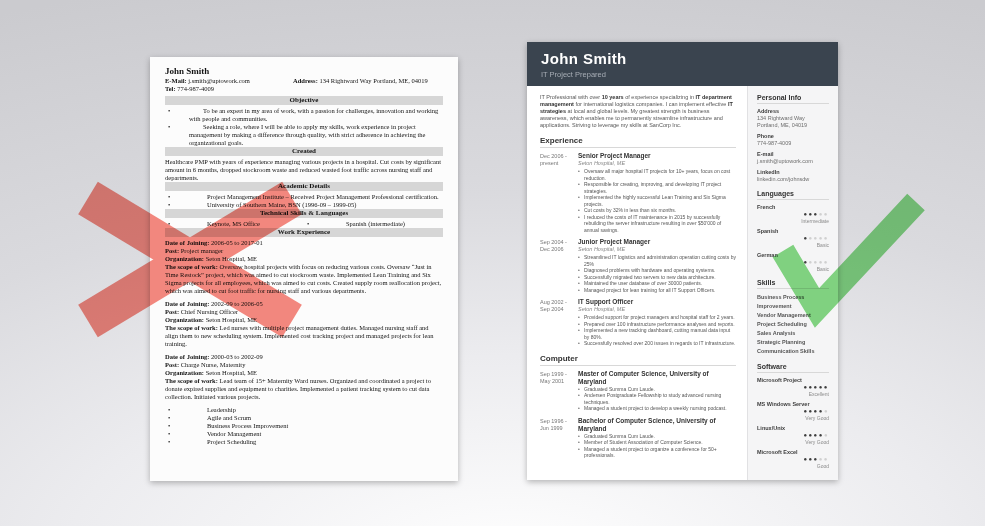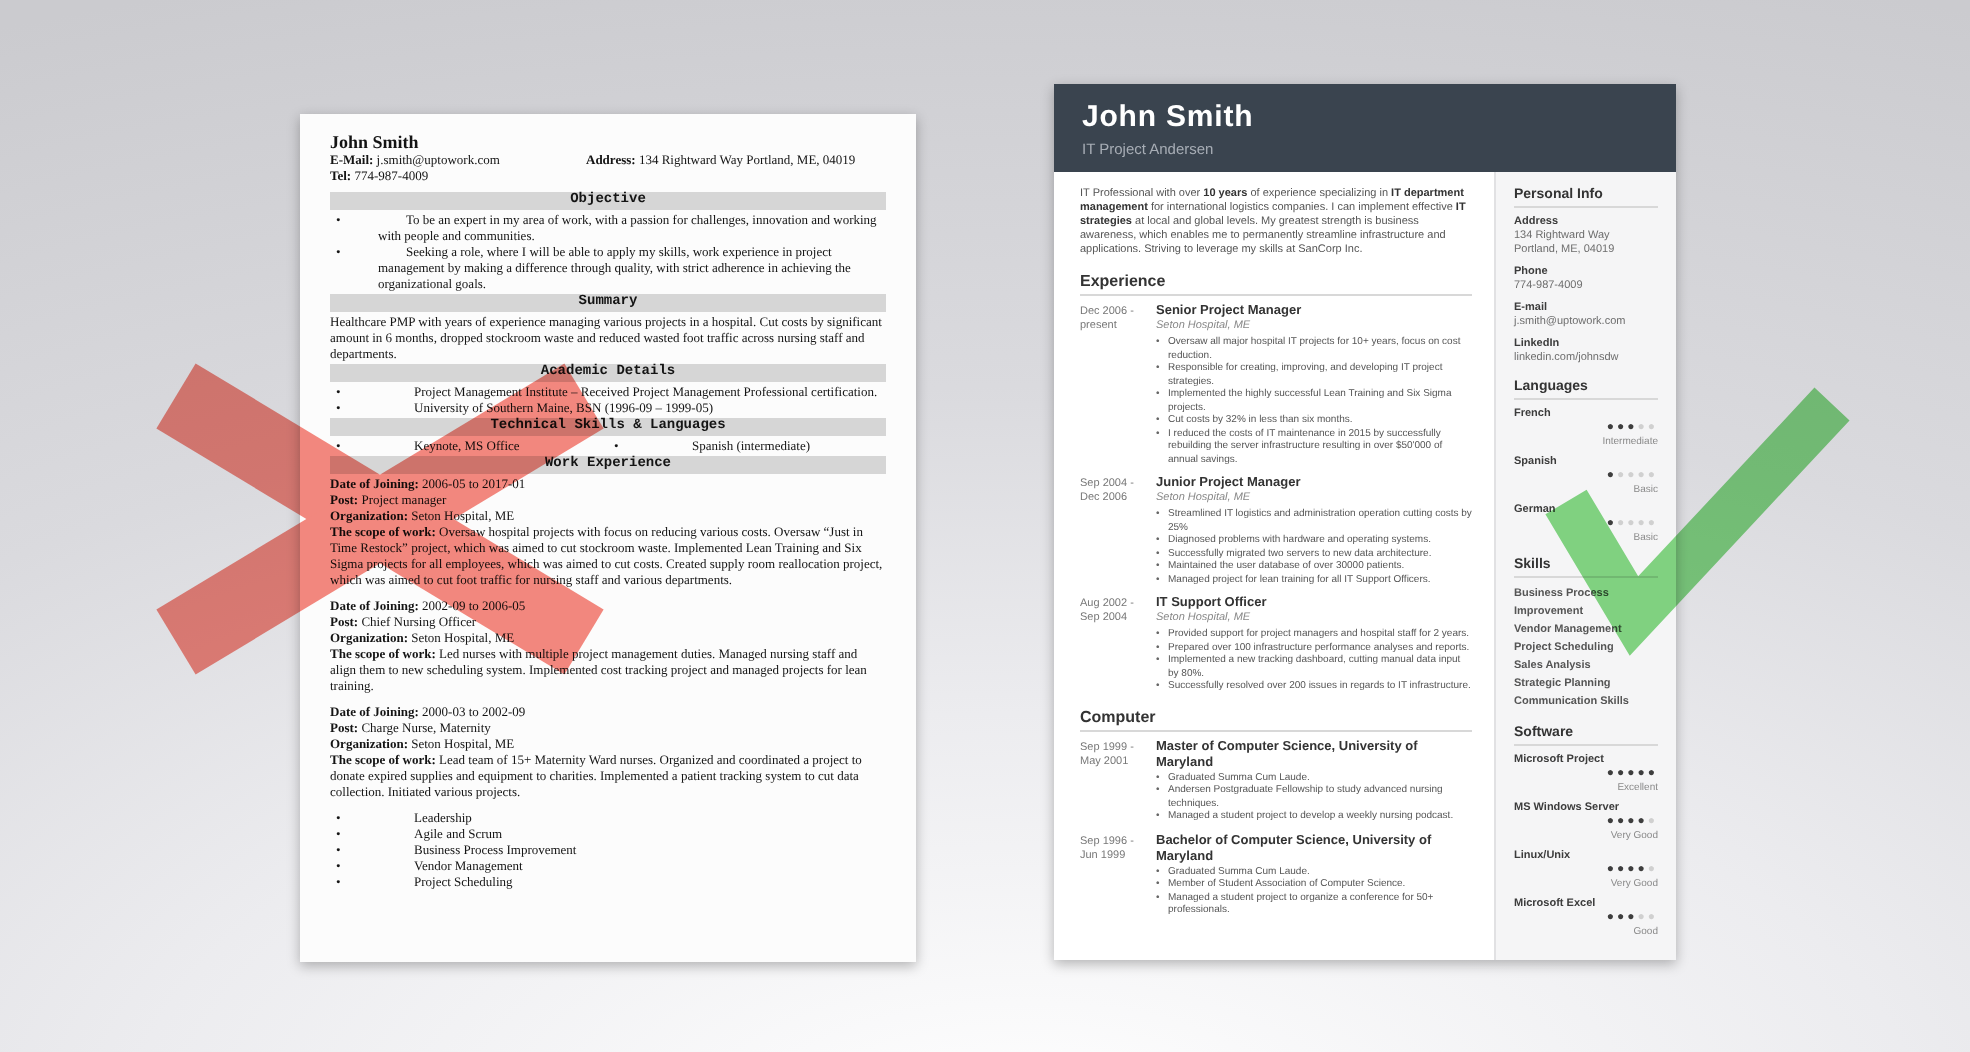--- a/index.html
+++ b/index.html
@@ -13,21 +13,21 @@
 
   
   .page-left { left:150px; top:57px; width:308px; height:424px;
     font-family:"Liberation Serif", serif; color:#141414;
     padding:9px 15px 6px 15px; font-size:6.5px; line-height:8px; }
   .lr-name { font-size:9px; font-weight:bold; line-height:11px; }
   .lr-contact { display:flex; justify-content:space-between; margin-bottom:3px; }
   .lr-contact .col2 { width:150px; }
   .b { font-weight:bold; }
   .bar { background:#d6d6d6; text-align:center; font-weight:bold; font-size:7px;
-    line-height:9px; margin:0 0 2px 0;font-family:Liberation Mono, monospace; }
+    line-height:9px; margin:0 0 2px 0; }
   ul.lr-list { list-style:none; }
   ul.lr-list li { position:relative; padding-left:24px; text-indent:14px; }
   ul.lr-list li::before { content:"•"; position:absolute; left:3px; text-indent:0; }
   ul.lr-list.tight li { text-indent:18px; }
   .two-col { display:flex; }
   .two-col > li { width:50%; }
   .lr-job { margin-bottom:5px; }
 
   
   .page-right { left:527px; top:42px; width:311px; height:438px; background:#ffffff; }
@@ -81,21 +81,21 @@
       </div>
       <div class="col2"><span class="b">Address:</span> <span>134 Rightward Way Portland, ME, 04019</span></div>
     </div>
 
     <div class="bar">Objective</div>
     <ul class="lr-list">
       <li>To be an expert in my area of work, with a passion for challenges, innovation and working with people and communities.</li>
       <li>Seeking a role, where I will be able to apply my skills, work experience in project management by making a difference through quality, with strict adherence in achieving the organizational goals.</li>
     </ul>
 
-    <div class="bar">Summary</div>
+    <div class="bar">Created</div>
     <div>Healthcare PMP with years of experience managing various projects in a hospital. Cut costs by significant amount in 6 months, dropped stockroom waste and reduced wasted foot traffic across nursing staff and departments.</div>
 
     <div class="bar">Academic Details</div>
     <ul class="lr-list tight">
       <li>Project Management Institute – Received Project Management Professional certification.</li>
       <li>University of Southern Maine, BSN (1996-09 – 1999-05)</li>
     </ul>
 
     <div class="bar">Technical Skills &amp; Languages</div>
     <ul class="lr-list tight two-col">
@@ -131,21 +131,21 @@
       <li>Agile and Scrum</li>
       <li>Business Process Improvement</li>
       <li>Vendor Management</li>
       <li>Project Scheduling</li>
     </ul>
   </div>
 
   <div class="page page-right">
     <div class="r-header" style="background: rgb(58, 68, 79);">
       <div class="r-name">John Smith</div>
-      <div class="r-title">IT Project Andersen</div>
+      <div class="r-title">IT Project Prepared</div>
     </div>
     <div class="r-body">
       <div class="r-main">
         <div class="r-summary"><span>IT Professional with over </span><b>10 years</b><span> of experience specializing in </span><b>IT department management</b><span> for international logistics companies. I can implement effective </span><b>IT strategies</b><span> at local and global levels. My greatest strength is business awareness, which enables me to permanently streamline infrastructure and applications. Striving to leverage my skills at SanCorp Inc.</span></div>
 
         <div class="r-sec-h">Experience</div>
 
         <div class="r-job">
           <div class="r-dates">
               <div>Dec 2006 -</div>

